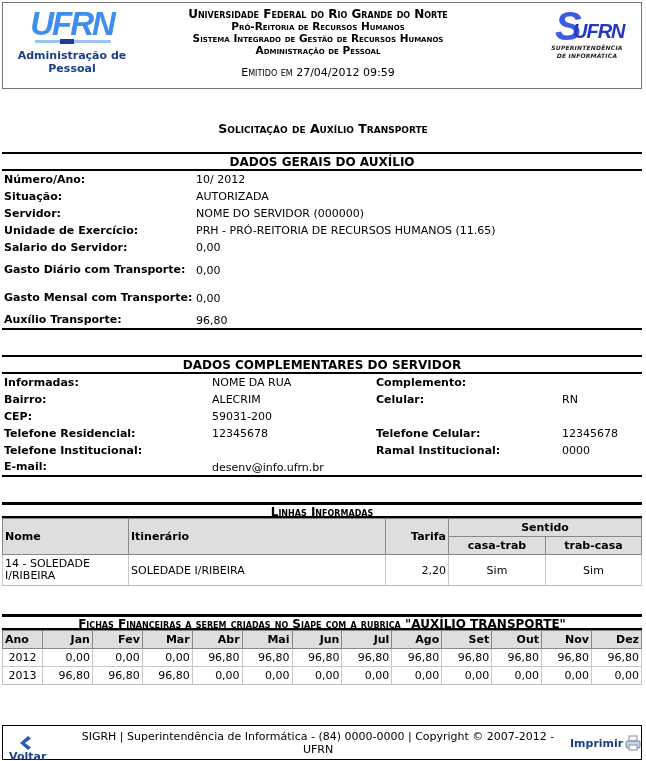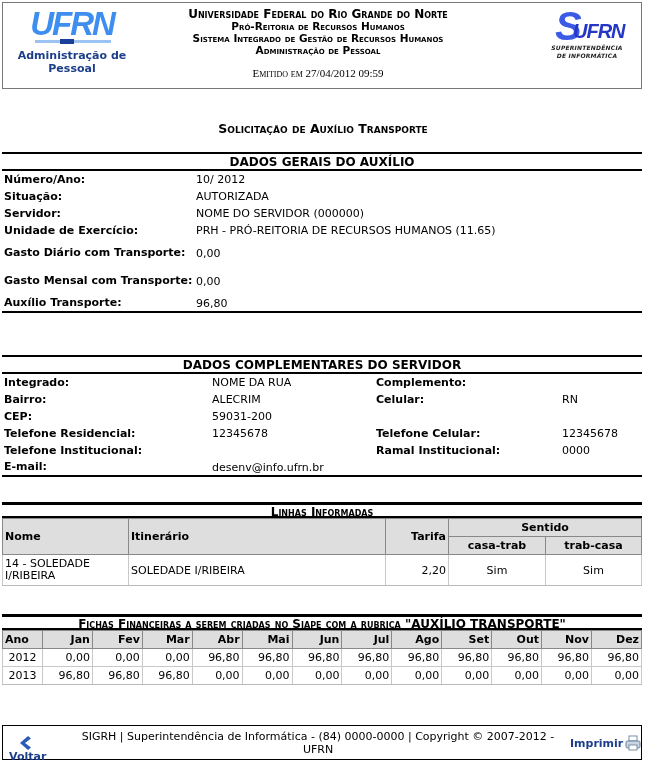--- a/index.html
+++ b/index.html
@@ -34,21 +34,21 @@
     display: block; margin-top: 6px; font-weight: bold; font-size: 11px;
     color: #1c3e8a; line-height: 13px;
   }
   .hdr-center {
     position: absolute; left: 150px; top: 5px; width: 330px; text-align: center;
     font-variant: small-caps; font-weight: bold; line-height: 12px;
   }
   .hdr-center .l1 { font-size: 12px; }
   .hdr-center .l2 { font-size: 10.5px; }
   .hdr-center .emitido {
-    display: block; margin-top: 11px; font-weight: normal; font-size: 11px; font-family: Liberation Serif, serif;
+    display: block; margin-top: 11px; font-weight: normal; font-size: 11px;
   }
   .logo-right { position: absolute; left: 544px; top: 5px; width: 80px; text-align: center; }
   .si-logo { display: block; position: relative; height: 36px; width: 64px; margin: 0 auto; }
   .si-logo .s {
     position: absolute; left: 0; top: -4px; font-family: "Liberation Sans", sans-serif;
     font-size: 40px; font-weight: bold; color: #3b5ae6; font-style: italic;
   }
   .si-logo .u {
     position: absolute; left: 18px; top: 12px; font-family: "Liberation Sans", sans-serif;
     font-size: 20px; font-weight: bold; color: #2437c5; font-style: italic; letter-spacing: -1px;
@@ -159,20 +159,24 @@
           <td>AUTORIZADA</td>
         </tr>
     <tr>
           <td class="lbl">Servidor:</td>
           <td>NOME DO SERVIDOR (000000)</td>
         </tr>
     <tr>
           <td class="lbl">Unidade de Exercício:</td>
           <td>PRH - PRÓ-REITORIA DE RECURSOS HUMANOS (11.65)</td>
         </tr>
+    <tr>
+          <td class="lbl">Salario do Servidor:</td>
+          <td>0,00</td>
+        </tr>
     <tr class="tall">
           <td class="lbl" style="width:150px">Gasto Diário com Transporte:</td>
           <td>0,00</td>
         </tr>
     <tr class="tall">
           <td class="lbl">Gasto Mensal com Transporte:</td>
           <td>0,00</td>
         </tr>
     <tr>
           <td class="lbl">Auxílio Transporte:</td>
@@ -186,21 +190,21 @@
   <div class="sec-caption">DADOS COMPLEMENTARES DO SERVIDOR</div>
   <table class="kv sec-bottom">
     <colgroup>
         <col style="width:208px">
         <col style="width:164px">
         <col style="width:186px">
         <col>
       </colgroup>
     <tbody>
         <tr>
-      <td class="lbl">Integrado:</td>
+      <td class="lbl">Informadas:</td>
       <td>NOME DA RUA</td>
       <td class="lbl">Complemento:</td>
       <td></td>
     </tr>
     <tr>
       <td class="lbl">Bairro:</td>
       <td>ALECRIM</td>
       <td class="lbl">Celular:</td>
       <td>RN</td>
     </tr>

